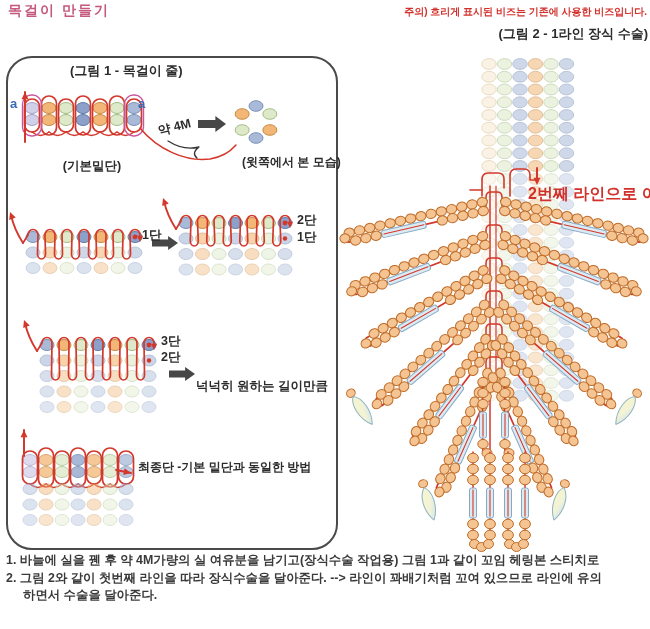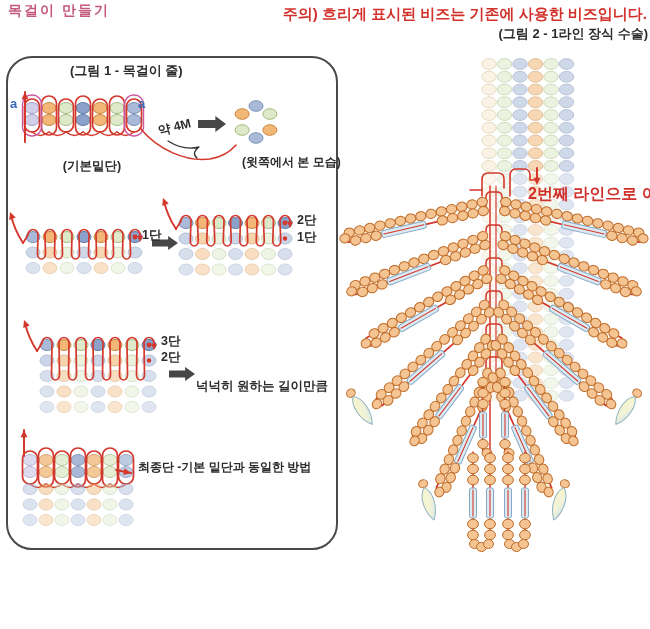--- a/index.html
+++ b/index.html
@@ -1,20 +1,20 @@
 <!DOCTYPE html>
 <html><head>
 <meta charset="utf-8">
 <style>
   html,body{margin:0;padding:0;}
   body{width:650px;height:629px;position:relative;background:#ffffff;
        font-family:"Liberation Sans","DejaVu Sans",sans-serif;overflow:hidden;}
   .lbl{position:absolute;white-space:nowrap;}
   #title{left:8px;top:2px;font-size:14px;font-weight:bold;letter-spacing:2px;}
-  #note{right:3px;top:5px;font-size:15px;font-weight:bold;}
+  #note{right:3px;top:5px;font-size:10px;font-weight:bold;}
   #fig2cap{left:408px;top:25px;width:240px;text-align:right;font-size:13px;font-weight:bold;}
   #fig1box{position:absolute;left:6px;top:56px;width:328px;height:490px;
            border:2px solid #4a4a4a;border-radius:26px;background:transparent;}
   #fig1cap{left:70px;top:62px;width:210px;text-align:left;font-size:13px;font-weight:bold;}
   .alab{font-size:13px;font-weight:bold;}
   .klab{font-size:12.5px;font-weight:bold;color:#2b2b2b;}
   .rot{transform:rotate(-14deg);}
   #canvas{position:absolute;left:0;top:0;}
   #instr{position:absolute;left:6px;top:552px;width:640px;font-size:12.4px;
          font-weight:600;color:#3a3a3a;line-height:1.42;}
@@ -814,13 +814,16 @@
 <div class="lbl klab" style="left:297px;top:212px;">2단</div>
 <div class="lbl klab" style="left:297px;top:229px;">1단</div>
 <div class="lbl klab" style="left:161px;top:333px;">3단</div>
 <div class="lbl klab" style="left:161px;top:349px;">2단</div>
 <div class="lbl klab" style="left:196px;top:366px;margin-top:12px;">넉넉히 원하는 길이만큼</div>
 <div class="lbl klab" style="left:138px;top:459px;font-size:12px;">최종단 -기본 밑단과 동일한 방법</div>
 
 <div class="lbl" style="left: 528px; top: 184px; font-size: 16px; font-weight: bold; color: rgb(210, 48, 42);">2번째 라인으로 이동</div>
 
 <div id="instr" style="color: rgb(58, 58, 58);">
+  <div>1. 바늘에 실을 꿴 후 약 4M가량의 실 여유분을 남기고(장식수술 작업용) 그림 1과 같이 꼬임 헤링본 스티치로</div>
+  <div>2. 그림 2와 같이 첫번째 라인을 따라 장식수술을 달아준다. --&gt; 라인이 꽈배기처럼 꼬여 있으므로 라인에 유의</div>
+  <div class="indent">하면서 수술을 달아준다.</div>
 </div>
 
 </body></html>

